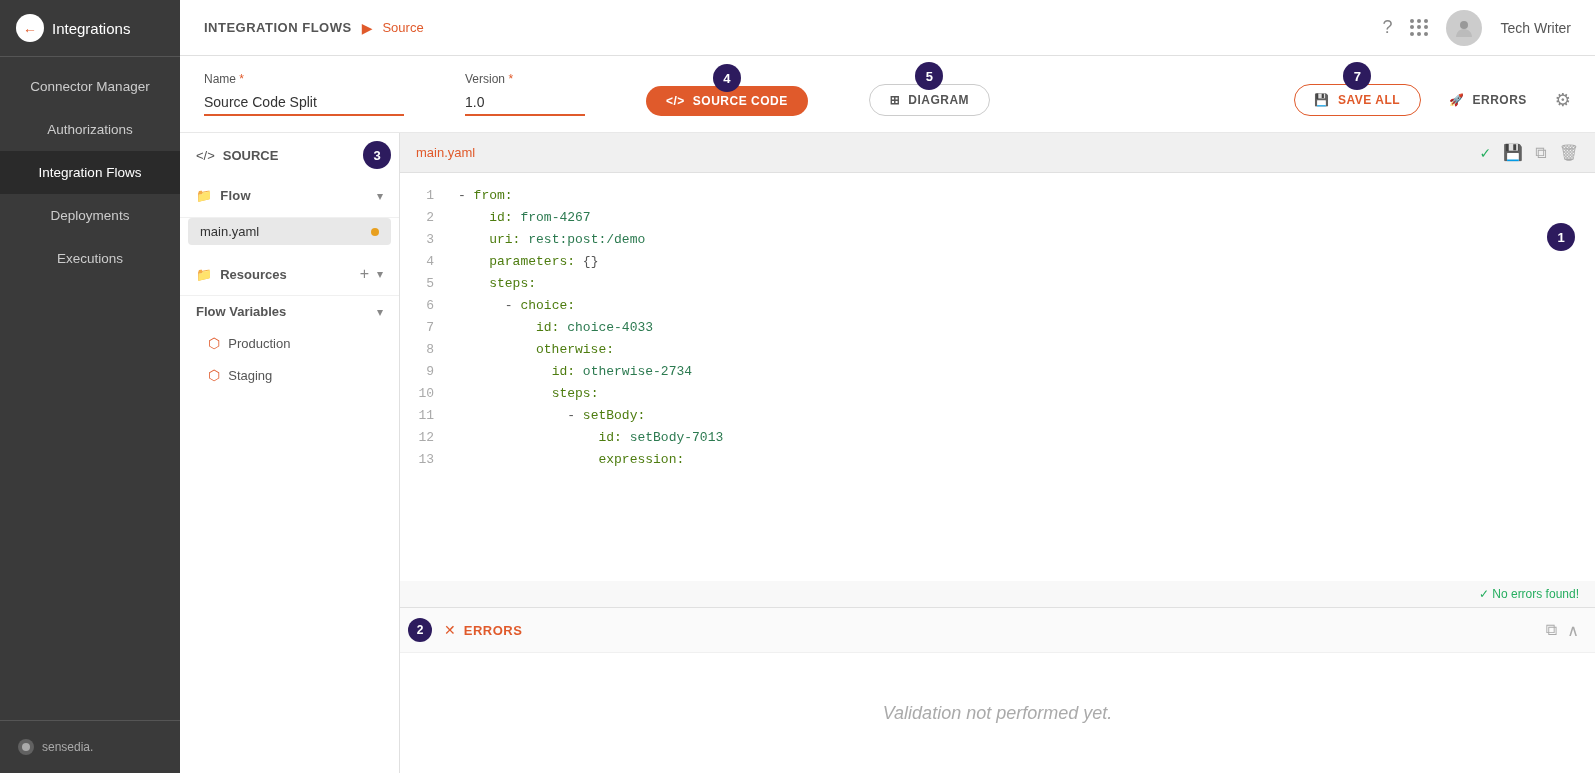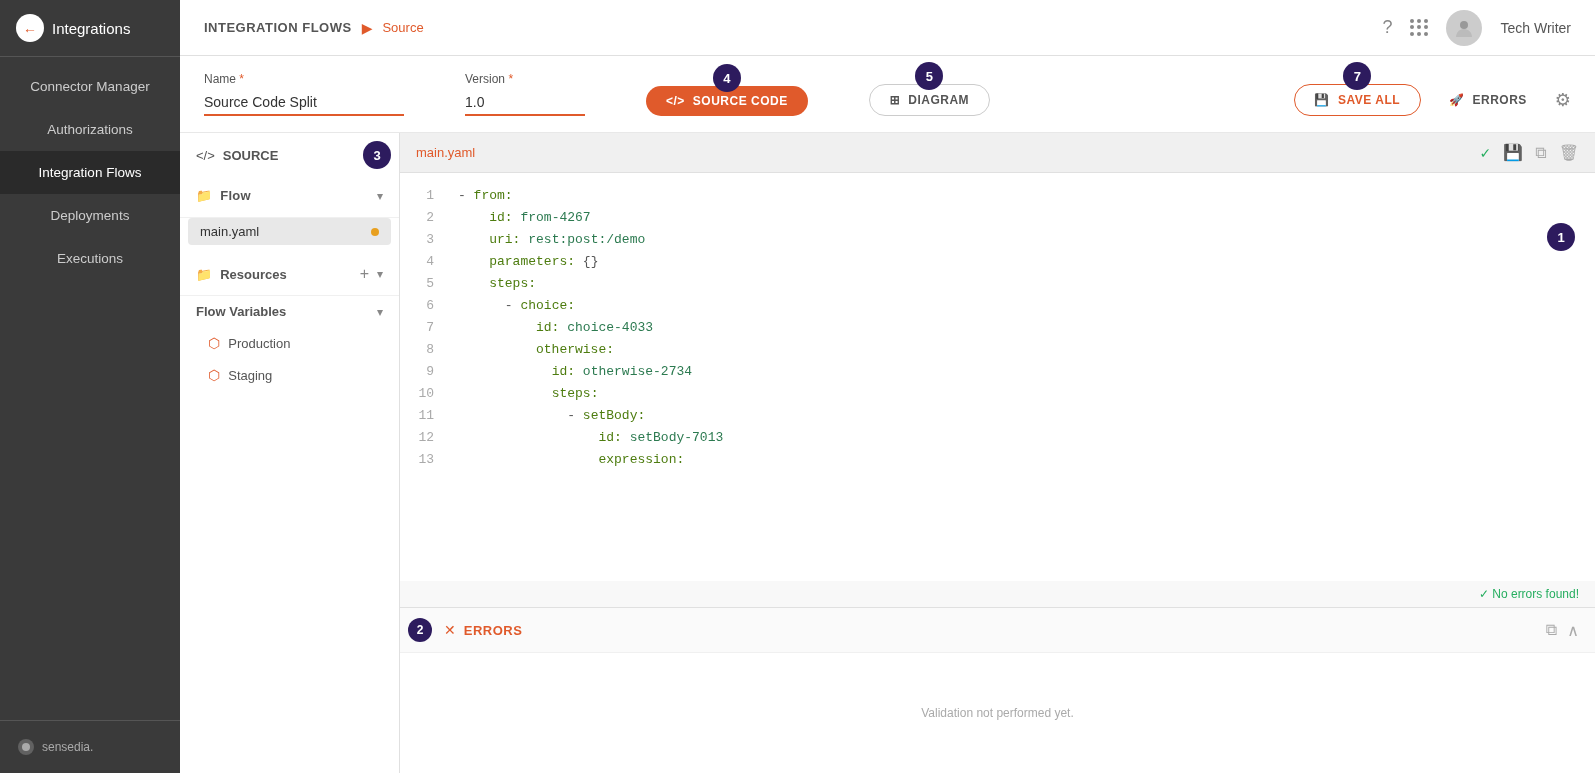--- a/index.html
+++ b/index.html
@@ -384,25 +384,26 @@
     }
     .errors-x { color: #e05a2b; margin-right: 8px; font-size: 14px; }
     .errors-title { font-size: 13px; font-weight: 600; color: #e05a2b; flex: 1; letter-spacing: 0.5px; }
     .errors-header-actions { display: flex; gap: 10px; color: #aaa; font-size: 16px; }
     .errors-collapse { cursor: pointer; }
 
     .errors-body {
       padding: 40px 16px;
       text-align: center;
       color: #aaa;
-      font-size: 12px;
+      font-size: 18px;
       min-height: 120px;
       display: flex;
       align-items: center;
       justify-content: center;
+      font-style: italic;
     }
 
     
     .badge {
       display: inline-flex;
       align-items: center;
       justify-content: center;
       width: 28px;
       height: 28px;
       border-radius: 50%;

